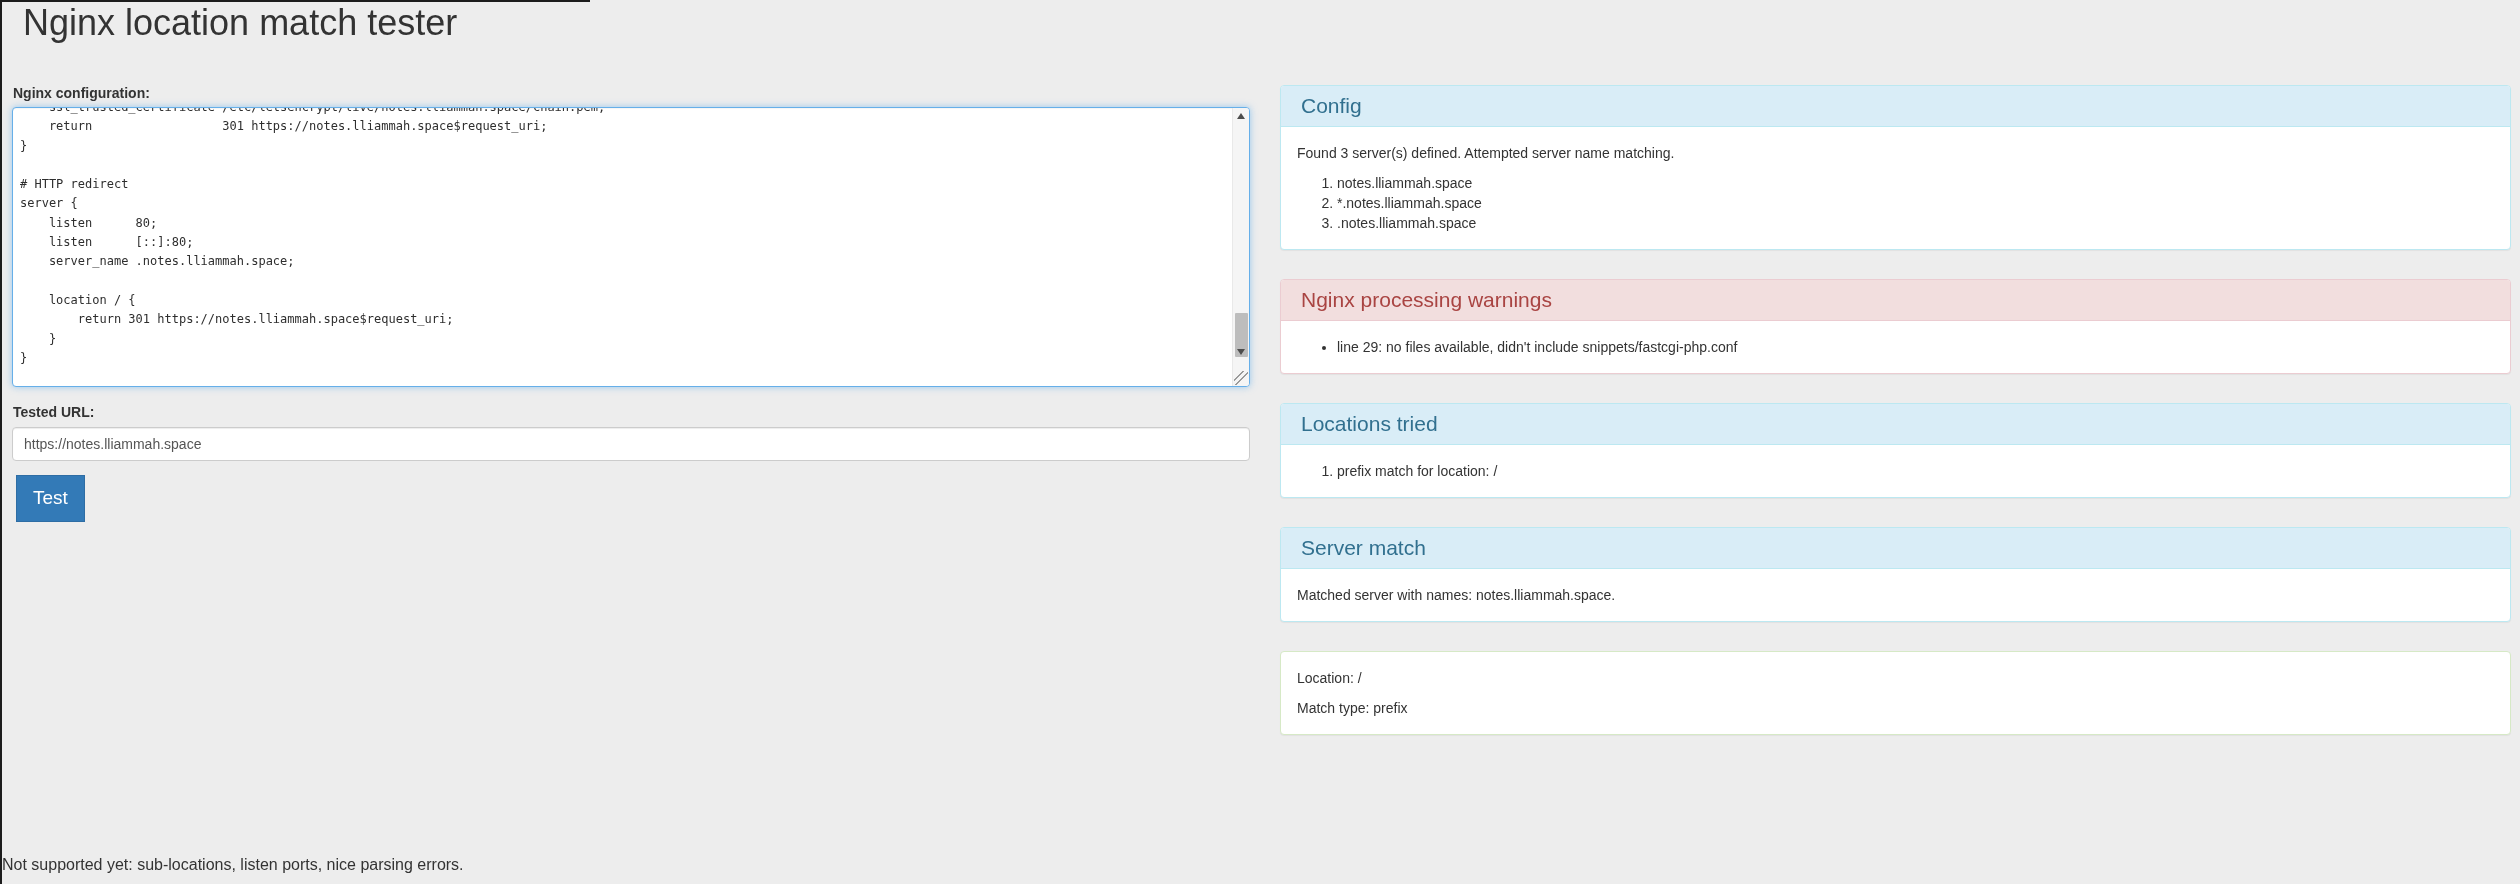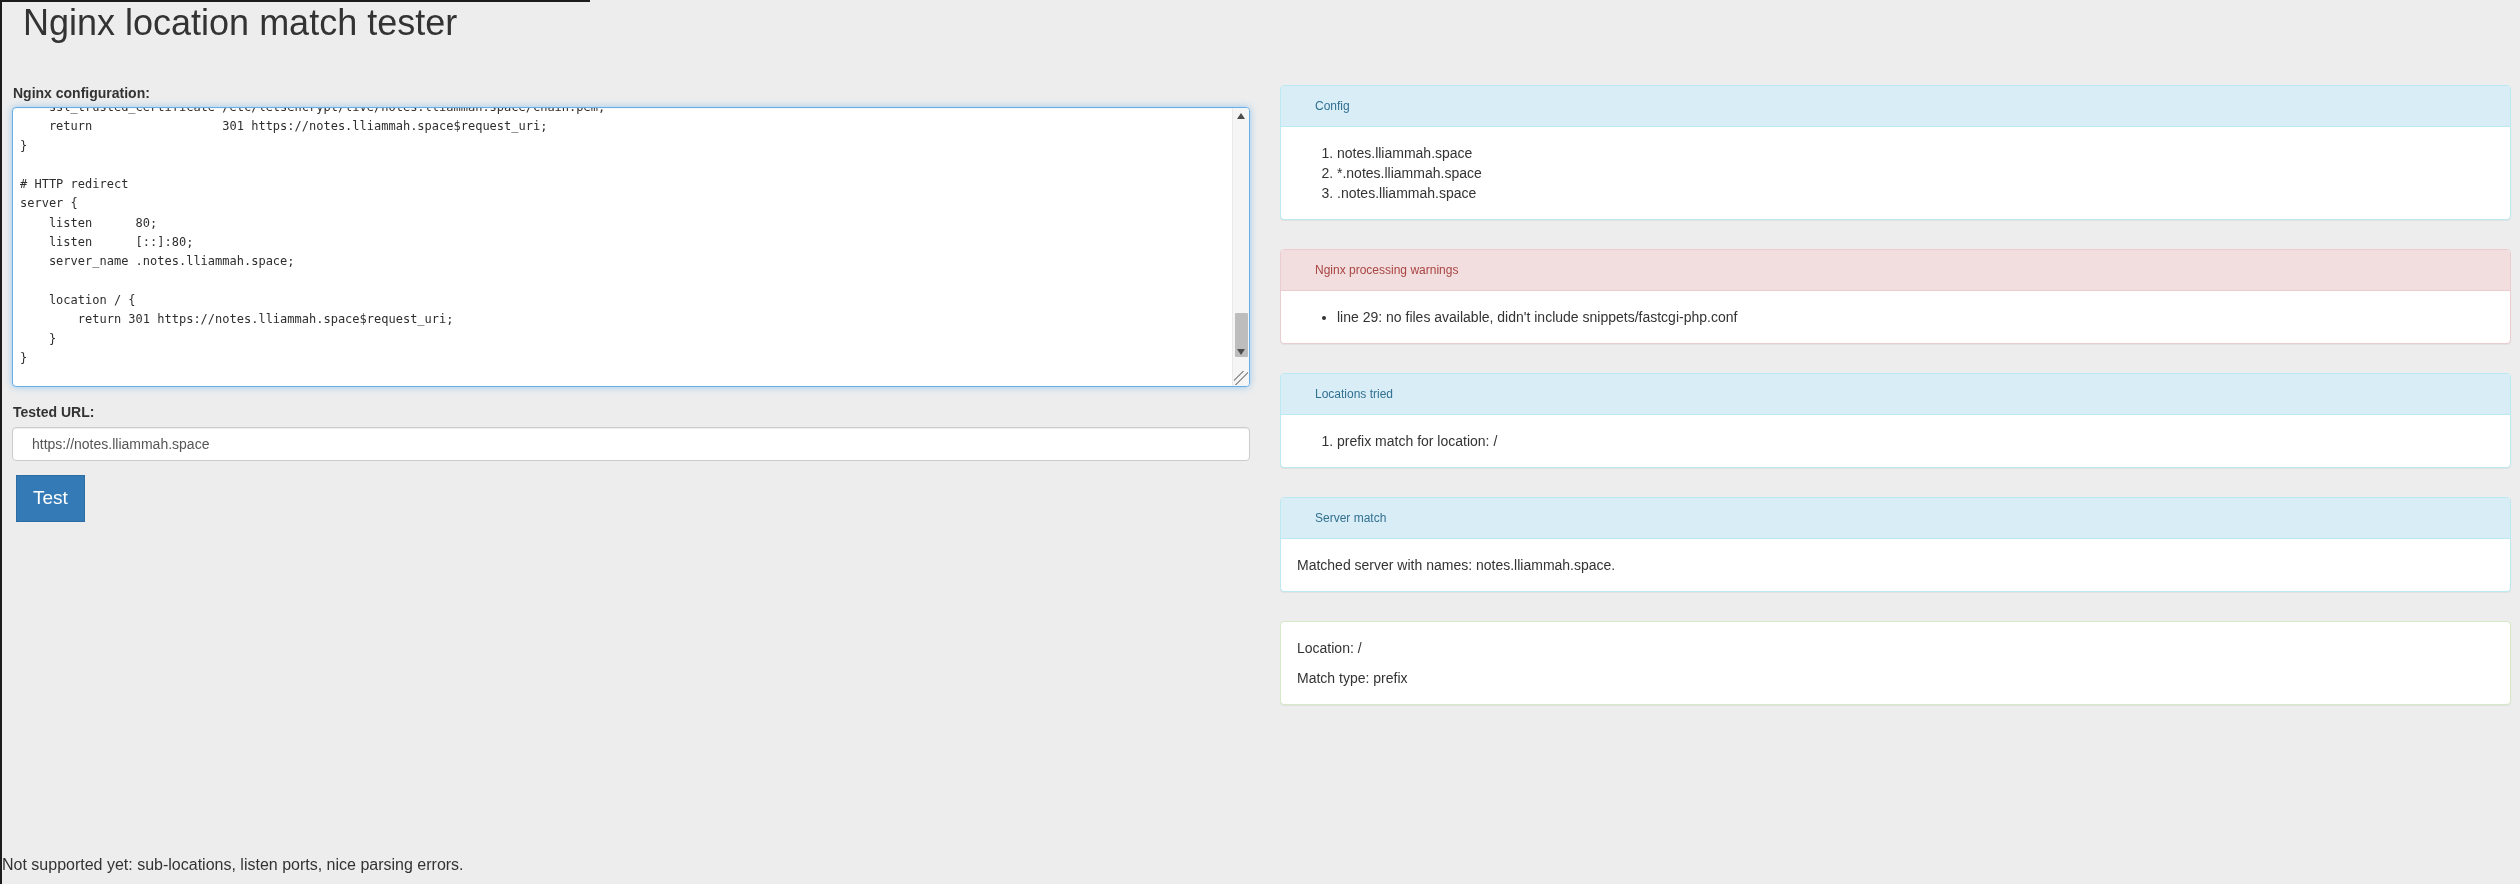--- a/index.html
+++ b/index.html
@@ -62,21 +62,21 @@
     position: absolute; right: 1px; bottom: 1px; width: 14px; height: 14px;
     background:
       linear-gradient(135deg, transparent 0 6px, #9a9a9a 6px 7.5px, transparent 7.5px 10px, #9a9a9a 10px 11.5px, transparent 11.5px);
   }
 
   
   .url-input {
     position: absolute; left: 12px; top: 427px;
     width: 1238px; height: 34px;
     background: #fff; border: 1px solid #ccc; border-radius: 4px;
-    padding: 6px 19px; font-size: 14px; color: #555;
+    padding: 6px 11px; font-size: 14px; color: #555;
     font-family: "Liberation Sans", "DejaVu Sans", sans-serif;
     box-shadow: inset 0 1px 1px rgba(0,0,0,.075);
     outline: none;
   }
 
   
   .test-button {
     position: absolute; left: 16px; top: 475px;
     padding: 11px 16px;
     background: #337ab7; border: 1px solid #2e6da4; border-radius: 0;
@@ -86,21 +86,21 @@
   }
 
   
   .results-col { position: absolute; left: 1280px; top: 85px; width: 1231px; }
   .panel {
     background: #fff; border: 1px solid transparent; border-radius: 4px;
     margin-bottom: 29px;
     box-shadow: 0 1px 1px rgba(0,0,0,.05);
   }
   .panel-heading {
-    padding: 11px 34px; font-size: 12px; line-height: 18px;
+    padding: 11px 20px; font-size: 21px; line-height: 18px;
     border-bottom: 1px solid transparent; border-radius: 3px 3px 0 0;
   }
   .panel-body { padding: 16px; font-size: 14px; line-height: 20px; color: #333; }
   .panel-body p { margin: 0 0 10px; }
   .panel-body ol, .panel-body ul { margin: 0 0 10px; padding-left: 40px; }
   .panel-body li { line-height: 20px; }
   .panel-body > :last-child { margin-bottom: 0; }
 
   .panel-info    { border-color: #bce8f1; }
   .panel-info    .panel-heading { background: #d9edf7; color: #31708f; border-color: #bce8f1; }
@@ -155,20 +155,21 @@
 
 <input class="url-input" value="https://notes.lliammah.space" style="">
 
 <button class="test-button">Test</button>
 
 <div class="results-col">
 
   <div class="panel panel-info">
     <div class="panel-heading">Config</div>
     <div class="panel-body">
+      <p>Found 3 server(s) defined. Attempted server name matching.</p>
       <ol>
         <li>notes.lliammah.space</li>
         <li>*.notes.lliammah.space</li>
         <li>.notes.lliammah.space</li>
       </ol>
     </div>
   </div>
 
   <div class="panel panel-danger">
     <div class="panel-heading">Nginx processing warnings</div>

